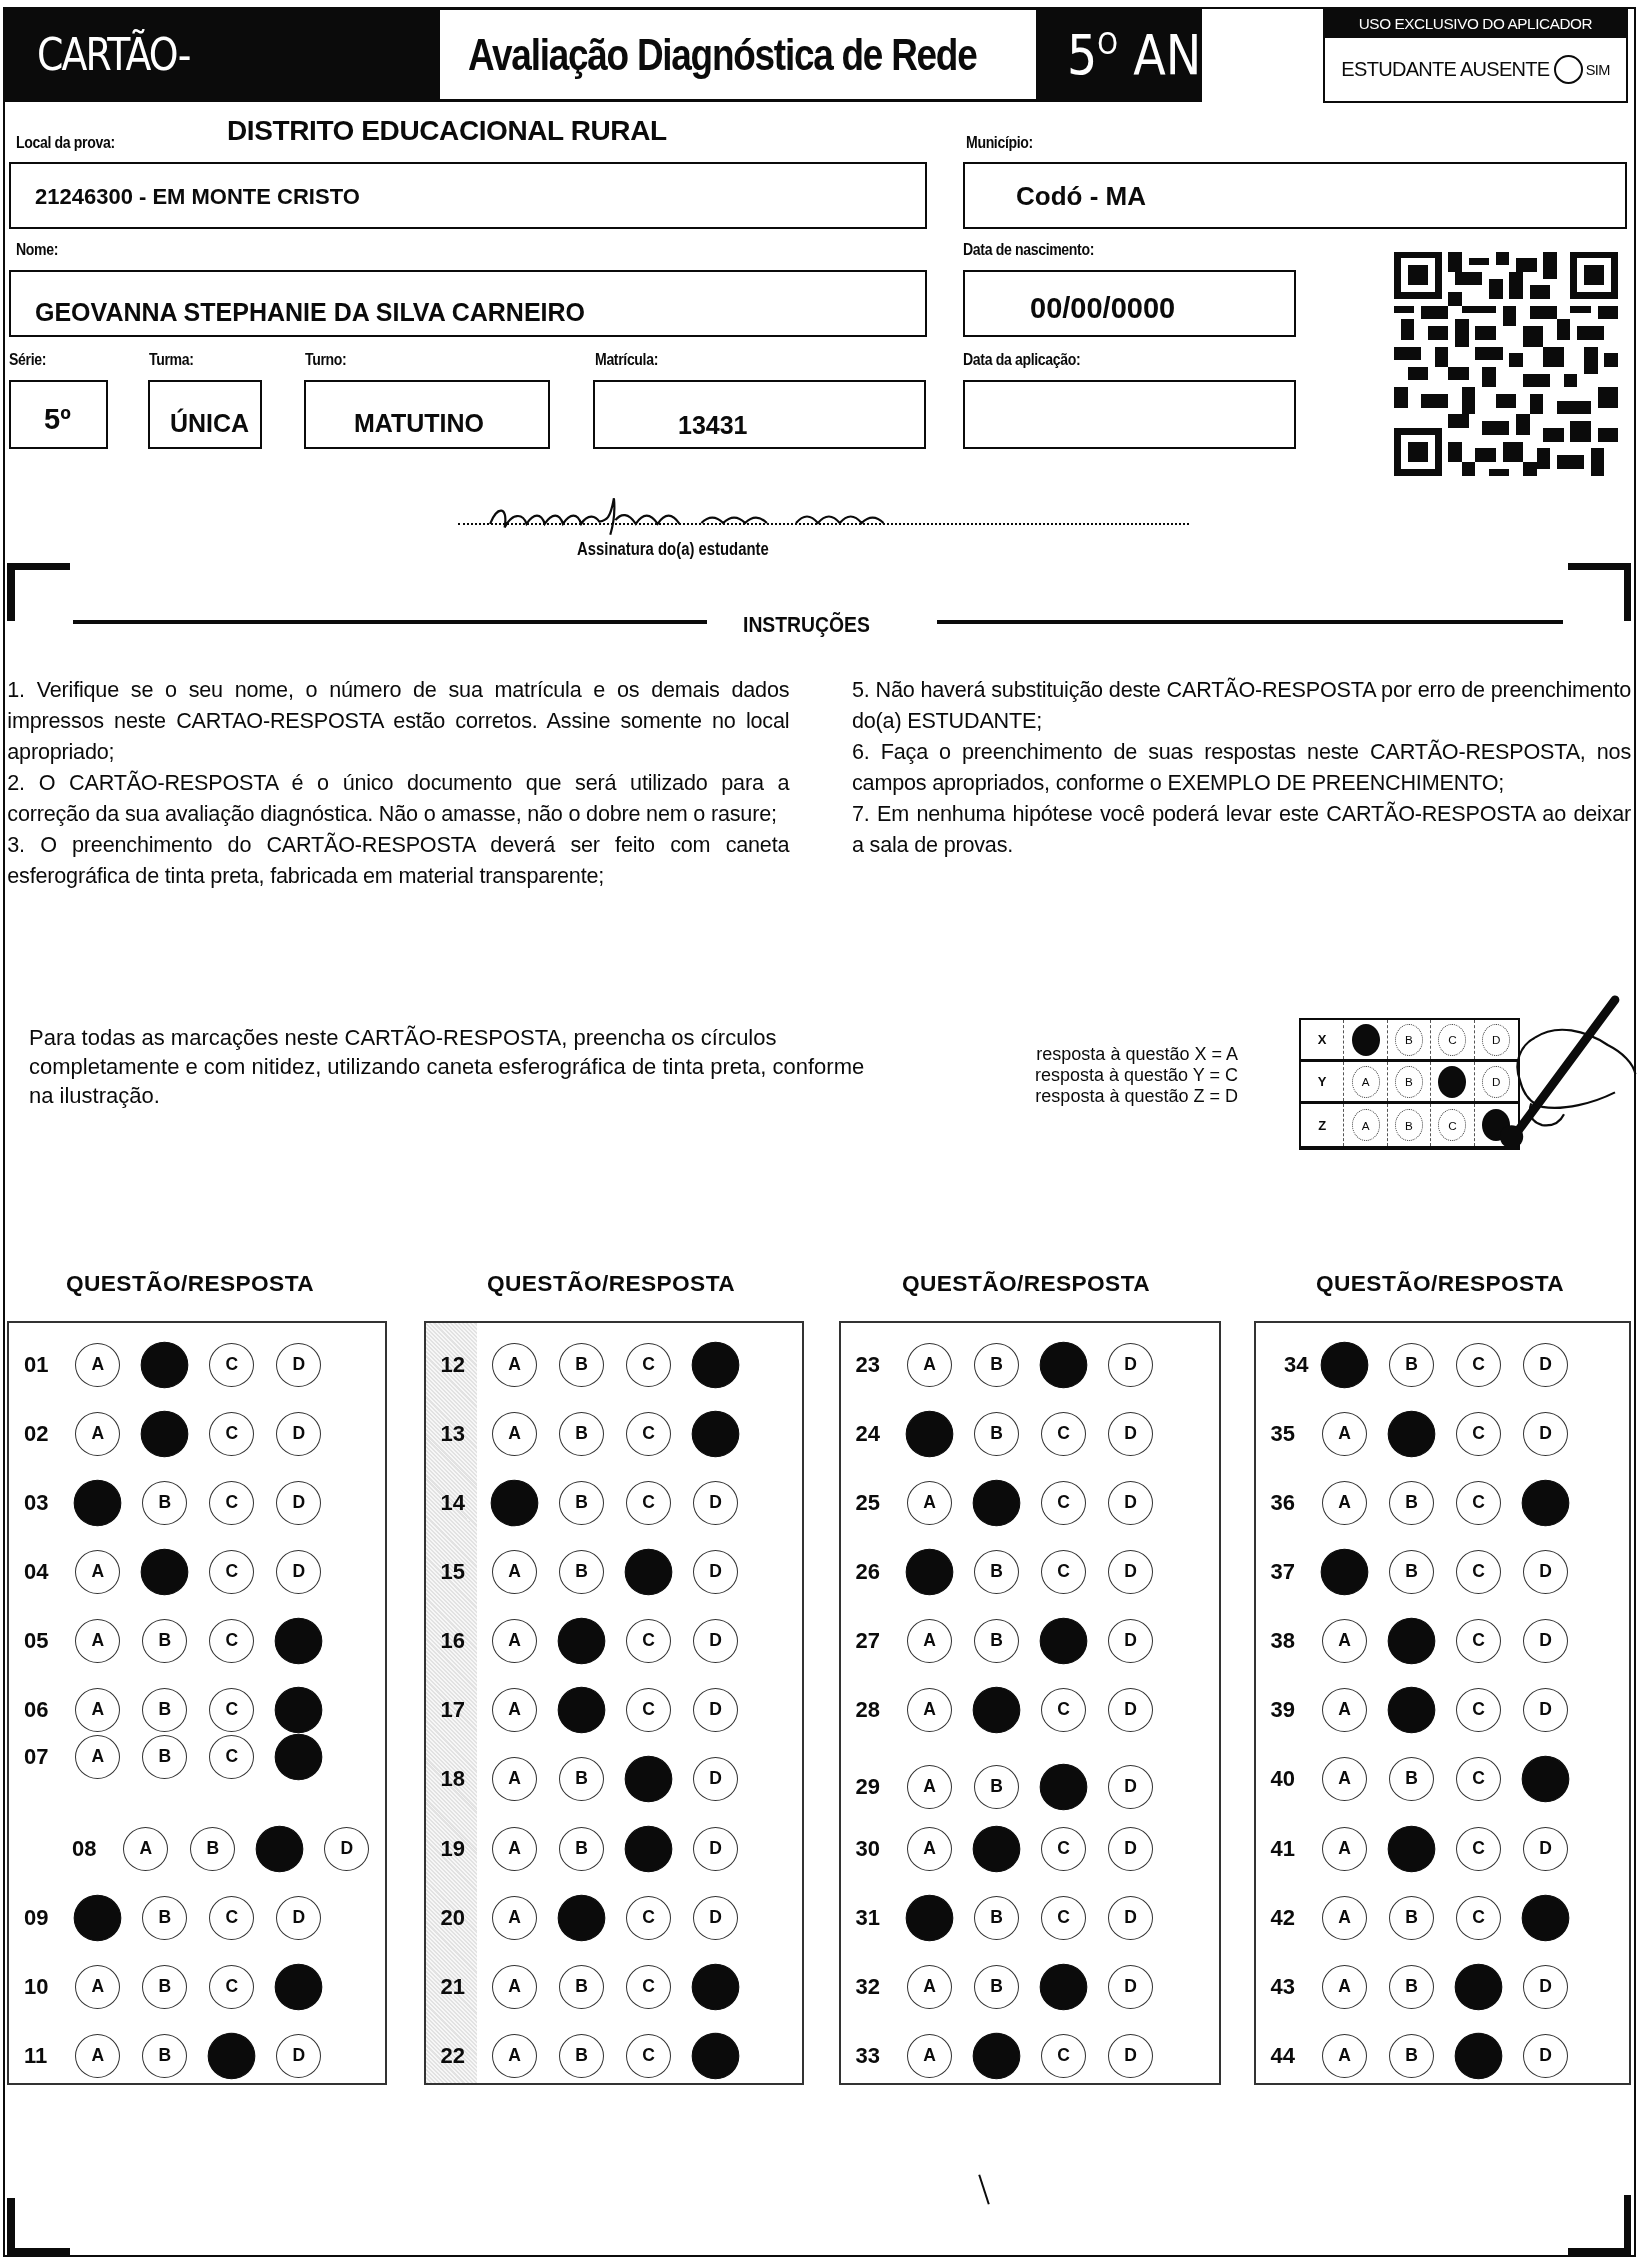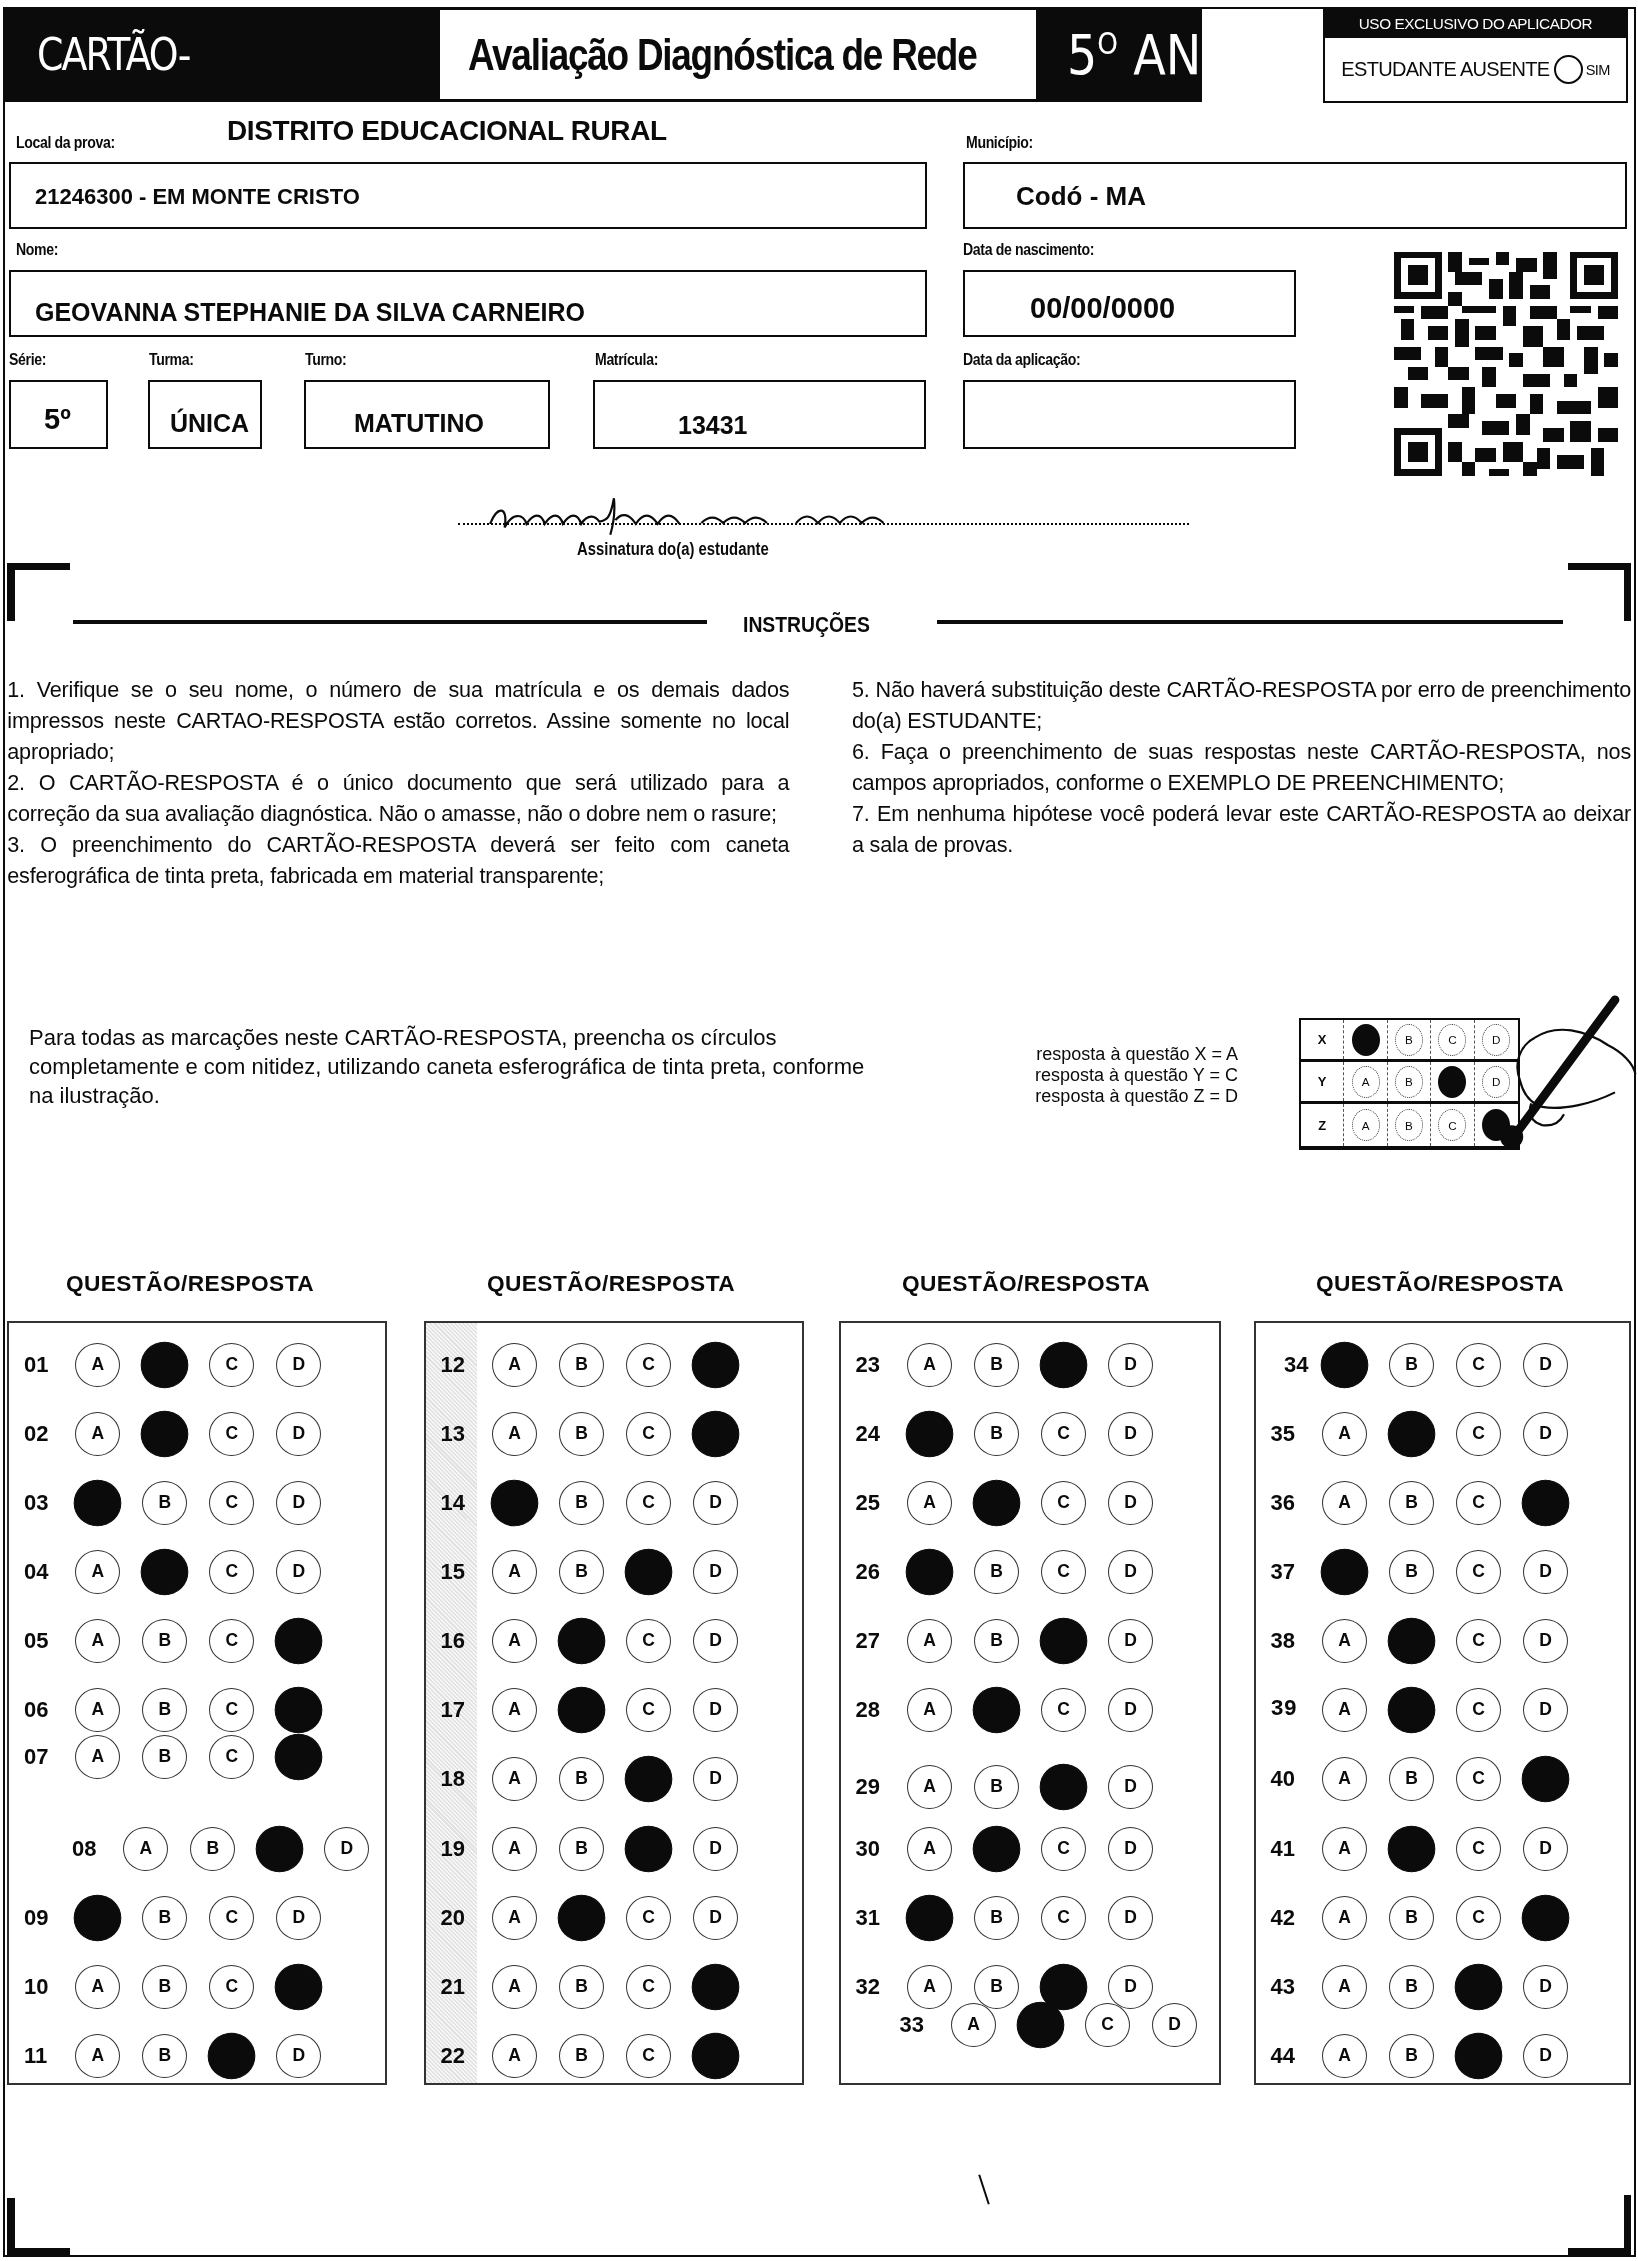--- a/index.html
+++ b/index.html
@@ -513,21 +513,21 @@
         <div class="bubble">C</div>
         <div class="bubble">D</div>
       </div>
       <div class="q-row" style="top: 638px;">
         <div class="q-num" style="position: relative;">32</div>
         <div class="bubble">A</div>
         <div class="bubble">B</div>
         <div class="bubble filled">C</div>
         <div class="bubble">D</div>
       </div>
-      <div class="q-row" style="top: 676px; padding-left: 44px;">
+      <div class="q-row" style="top: 707px;">
         <div class="q-num" style="position: relative;">33</div>
         <div class="bubble">A</div>
         <div class="bubble filled">B</div>
         <div class="bubble">C</div>
         <div class="bubble">D</div>
       </div>
     </div>
     <div class="q-head" style="left: 1316px;">QUESTÃO/RESPOSTA</div>
     <div class="q-panel" style="left: 1254px; width: 377px;">
       <div class="q-row" style="top: 16px;">
@@ -559,21 +559,21 @@
         <div class="bubble">D</div>
       </div>
       <div class="q-row" style="top: 292px;">
         <div class="q-num" style="position: relative;">38</div>
         <div class="bubble">A</div>
         <div class="bubble filled">B</div>
         <div class="bubble">C</div>
         <div class="bubble">D</div>
       </div>
       <div class="q-row" style="top: 361px;">
-        <div class="q-num" style="position: relative; font-family: Liberation Mono, monospace;">39</div>
+        <div class="q-num" style="position: relative;">39</div>
         <div class="bubble">A</div>
         <div class="bubble filled">B</div>
         <div class="bubble">C</div>
         <div class="bubble">D</div>
       </div>
       <div class="q-row" style="top: 430px;">
         <div class="q-num" style="position: relative;">40</div>
         <div class="bubble">A</div>
         <div class="bubble">B</div>
         <div class="bubble">C</div>

